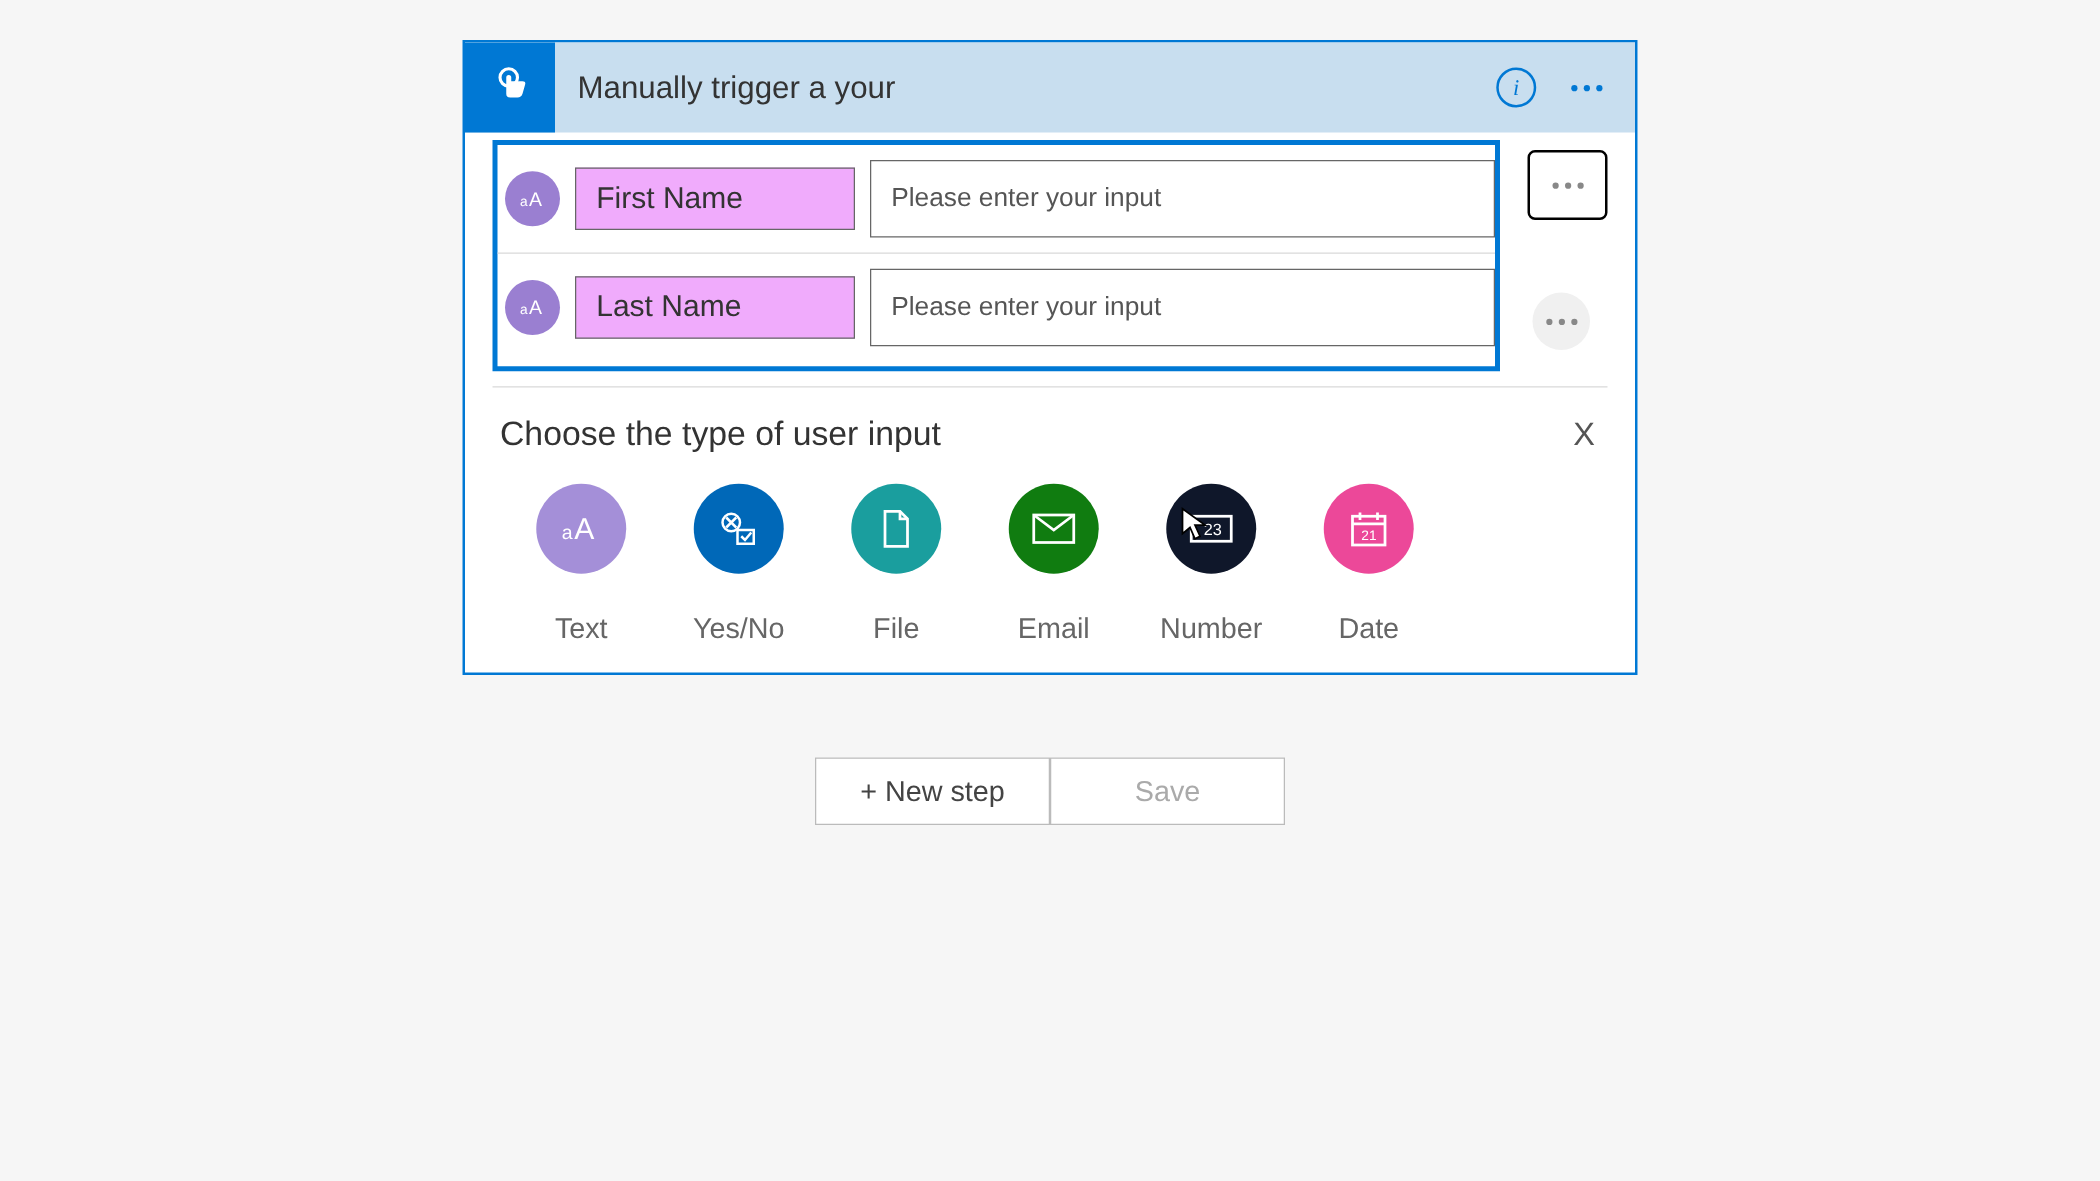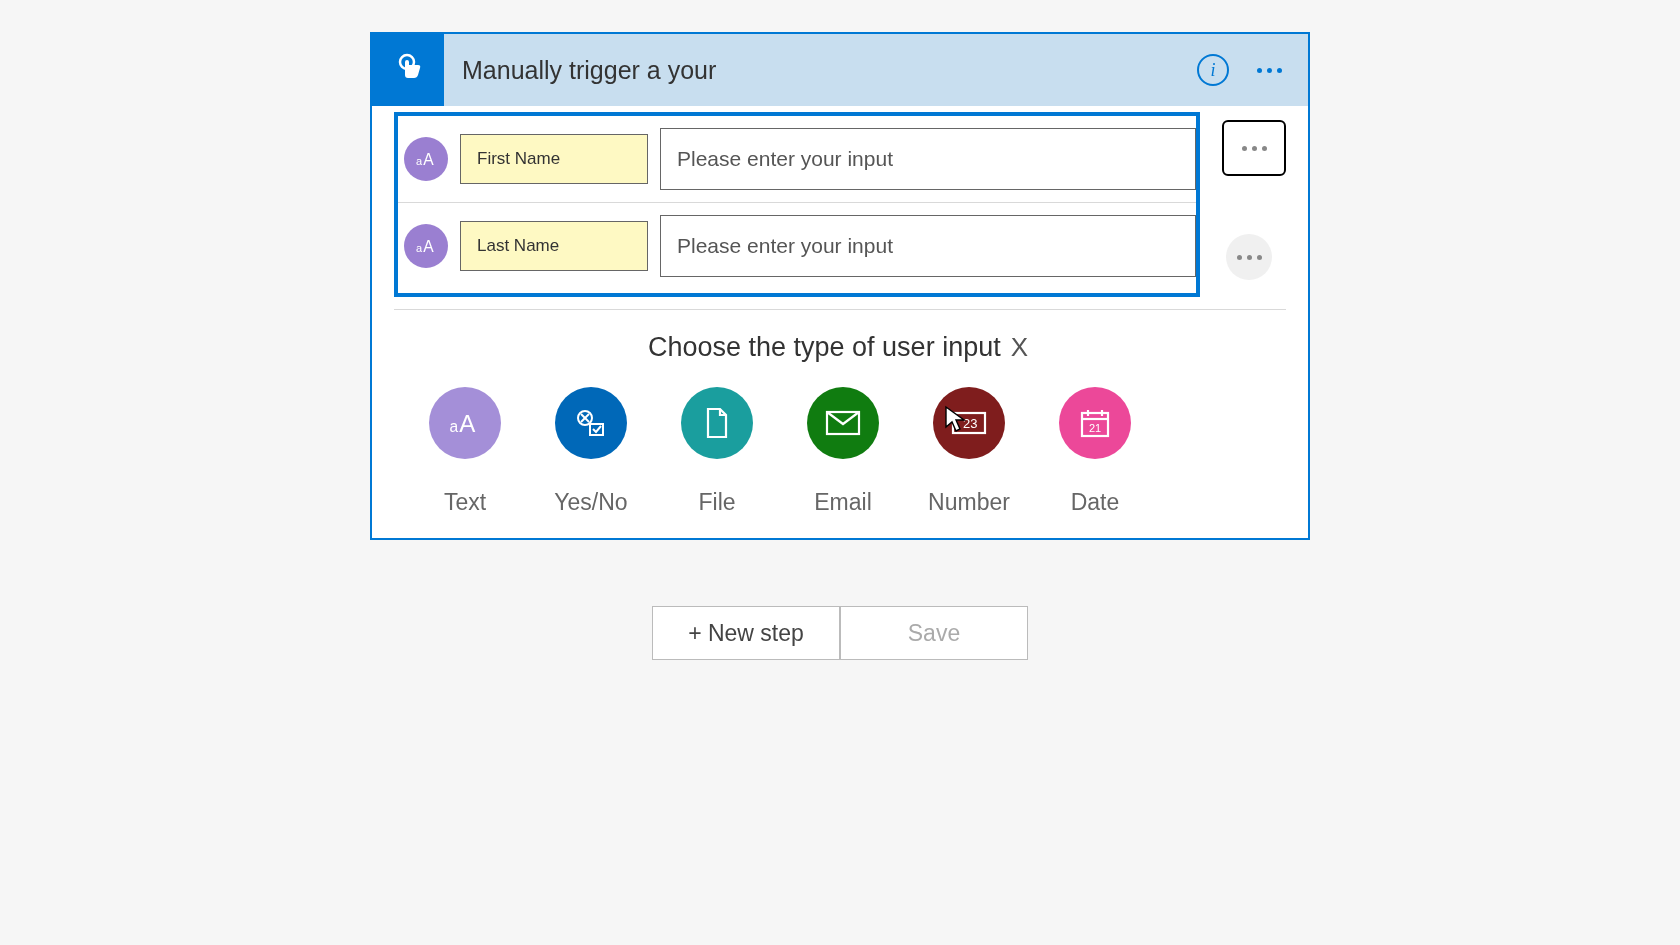--- a/index.html
+++ b/index.html
@@ -94,25 +94,25 @@
   }
   .type-badge {
     width: 44px; height: 44px;
     border-radius: 50%;
     background: #9a7fd1;
     display: flex; align-items: center; justify-content: center;
     color: #fff;
     flex-shrink: 0;
   }
   .name-field {
-    width: 188px; height: 50px;
+    width: 224px; height: 50px;
     border: 1px solid #666;
-    font-size: 17px;
+    font-size: 24px;
     padding: 0 16px;
-    background: #fef9c3;
+    background: #f0abfc;
     color: #333;
   }
   .value-field {
     flex: 1;
     height: 62px;
     border: 1px solid #666;
     font-size: 21px;
     padding: 0 16px;
     background: #fff;
     color: #333;
@@ -137,21 +137,21 @@
     margin-right: 10px;
     margin-left: 10px;
   }
 
   .type-picker {
     padding: 18px 22px 22px 28px;
   }
   .type-picker-header {
     display: flex;
     align-items: center;
-    justify-content: center;
+    justify-content: space-between;
   }
   .type-picker-title {
     font-size: 27px;
     color: #333;
     font-weight: 400;
   }
   .close-x {
     font-size: 26px;
     color: #555;
     padding: 4px 10px;
@@ -181,21 +181,21 @@
   .type-opt-label {
     font-size: 23px;
     color: #666;
     white-space: nowrap;
     margin-top: 16px;
   }
   .c-text { background: #a48fd8; }
   .c-yesno { background: #0068b8; }
   .c-file { background: #1a9e9e; }
   .c-email { background: #107c10; }
-  .c-number { background: #7f1d1d; }
+  .c-number { background: #0f172a; }
   .c-date { background: #ec4899; }
 
   .footer-buttons {
     display: flex;
     justify-content: center;
     margin-top: 66px;
   }
   .btn {
     min-width: 188px;
     height: 54px;

